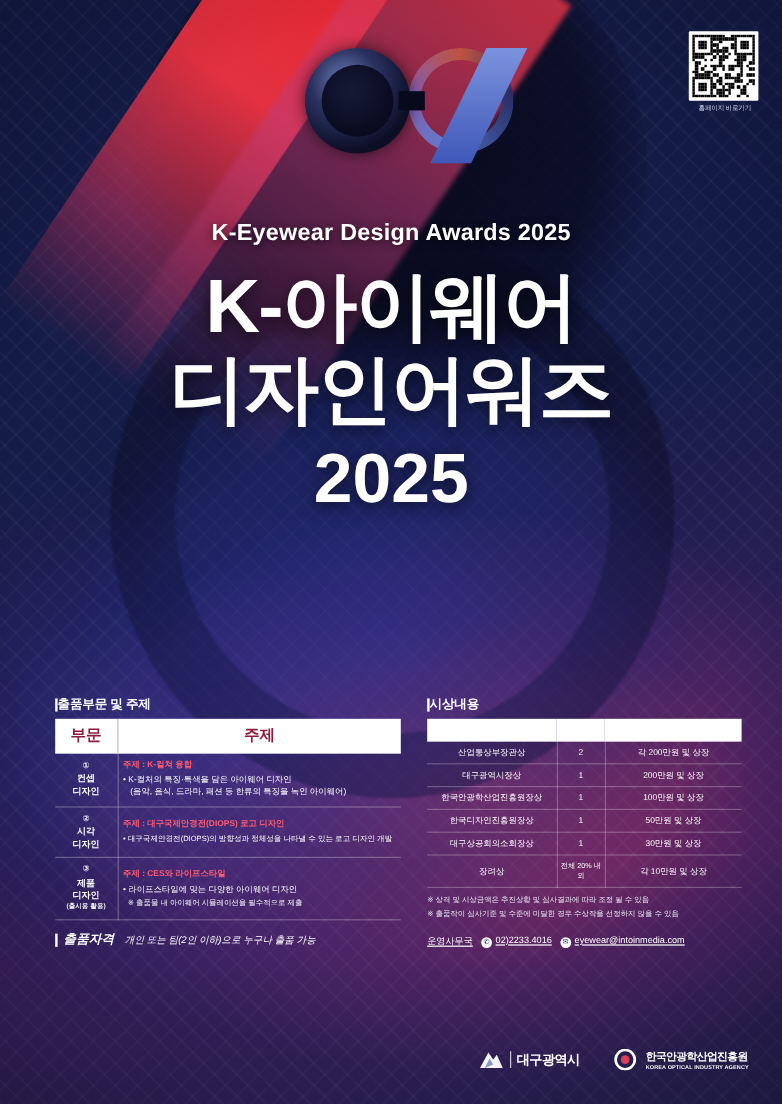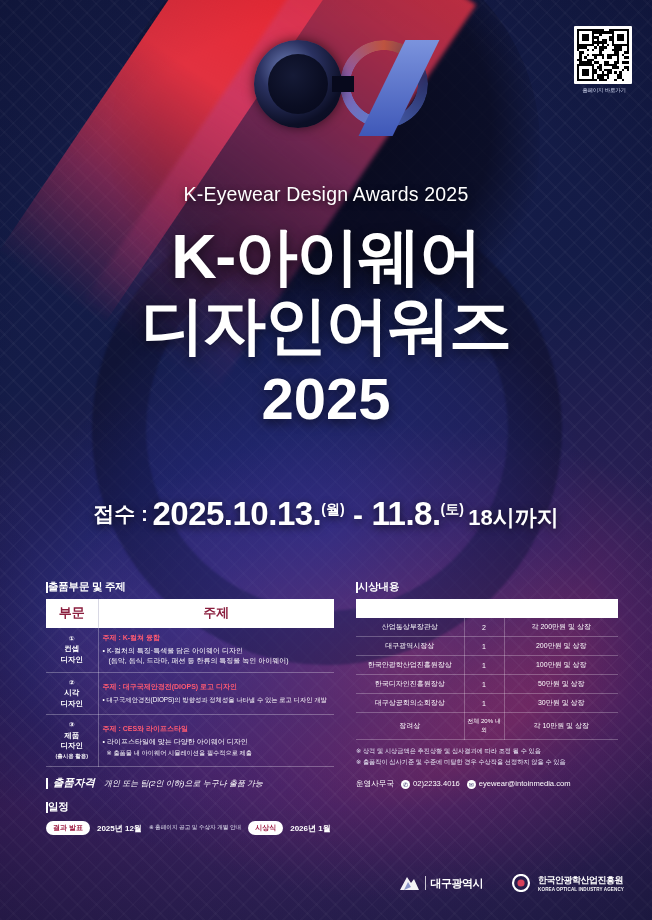--- a/index.html
+++ b/index.html
@@ -96,21 +96,21 @@
   .qr {
     width: 58px; height: 58px; background: #ffffff; padding: 3px; border-radius: 1px;
   }
   .qr-grid { width: 100%; height: 100%; display:grid; grid-template-columns: repeat(21,1fr); grid-template-rows: repeat(21,1fr); }
   .qr-grid i { background: transparent; }
   .qr-grid i.on { background: #000; }
   .qr-cap { color:#cfd6f0; font-size: 5.5px; margin-top: 3px; letter-spacing: -.2px; white-space: nowrap; }
 
   .eyebrow {
     position:absolute; top: 183px; left:0; width: 652px; text-align:center;
-    color:#ffffff; font-size: 19.5px; font-weight: 400; letter-spacing:.2px;
+    color:#ffffff; font-size: 19.5px; font-weight: 700; letter-spacing:.2px;
     text-shadow: 0 2px 7px rgba(0,0,0,.65);
   }
   .title-ko {
     position:absolute; left:0; width: 652px; text-align:center;
     color:#ffffff; font-weight: 800; line-height: .99;
     font-size: 63px; letter-spacing: -1.5px;
     text-shadow: 0 3px 12px rgba(0,0,0,.6);
   }
   .t1 { top: 225px; }
   .t2 { top: 294px; }
@@ -177,21 +177,21 @@
   .tbl-award td {
     border-bottom: 1px solid rgba(255,255,255,.25);
     color:#ffffff; font-size: 7px; text-align:center; padding: 4px 2px;
     border-right: 1px solid rgba(255,255,255,.25);
   }
   .tbl-award td:last-child { border-right:none; }
   .tbl-award .c1 { width: 108px; }
   .tbl-award .c2 { width: 40px; }
   .notes { margin-top: 6px; color:#e8e9f7; font-size: 6.2px; line-height: 1.7; }
 
-  .contact-line { color:#ffffff; font-size: 7.6px; display:flex; align-items:center; gap: 7px; margin-top: 3px; }
+  .contact-line { color:#ffffff; font-size: 7.6px; display:flex; align-items:center; gap: 7px; margin-top: 3px; text-decoration: underline; }
   .pill-ic {
     display:inline-flex; align-items:center; justify-content:center;
     width: 9px; height: 9px; border-radius:50%; background:#ffffff; color:#2a2560;
     font-size: 6px; margin-right: 3px; vertical-align:-1px;
   }
 
   
   .sched { margin-top: 7px; display:flex; align-items:center; gap: 7px; flex-wrap: nowrap; }
   .badge {
     background:#ffffff; color:#a02248; border-radius: 10px; padding: 2px 7px;
@@ -679,27 +679,20 @@
         </div>
     </div>
     <div class="qr-cap">홈페이지 바로가기</div>
   </div>
 
   <div class="eyebrow">K-Eyewear Design Awards 2025</div>
   <div class="title-ko t2">디자인어워즈</div>
   <div class="title-ko t1">K-아이웨어</div>
   <div class="title-ko t3">2025</div>
 
-  <div class="daterow">
-    <span class="lbl">접수 :</span>
-    <span class="big">2025.10.13.</span><span class="sup">(월)</span>
-    <span class="dash">-</span>
-    <span class="big">11.8.</span><span class="sup">(토)</span>
-    <span class="tail">18시까지</span>
-  </div>
 
   <div class="panel">
 
     <div class="col-l">
       <div class="sect-title">출품부문 및 주제</div>
 
       <table class="tbl-part">
         <tbody>
             <tr class="thead">
           <td style="width:52px">부문</td>
@@ -743,30 +736,20 @@
         </tr>
       </tbody>
         </table>
 
       <div class="kv">
         <span class="k">출품자격</span>
         <span class="v">개인 또는 팀(2인 이하)으로 누구나 출품 가능</span>
       </div>
 
 
-      <div style="margin-top:10px">
-        <div class="sect-title">일정</div>
-        <div class="sched">
-          <span class="badge">결과 발표</span>
-          <span class="txt">2025년 12월</span>
-          <span class="small">※ 홈페이지 공고 및 수상자 개별 안내</span>
-          <span class="badge">시상식</span>
-          <span class="txt">2026년 1월</span>
-        </div>
-      </div>
     </div>
 
     <div class="col-r">
       <div class="sect-title">시상내용</div>
 
       <table class="tbl-award">
         <tbody>
             <tr class="thead">
           <td class="c1">구분</td>
           <td class="c2">수량</td>

